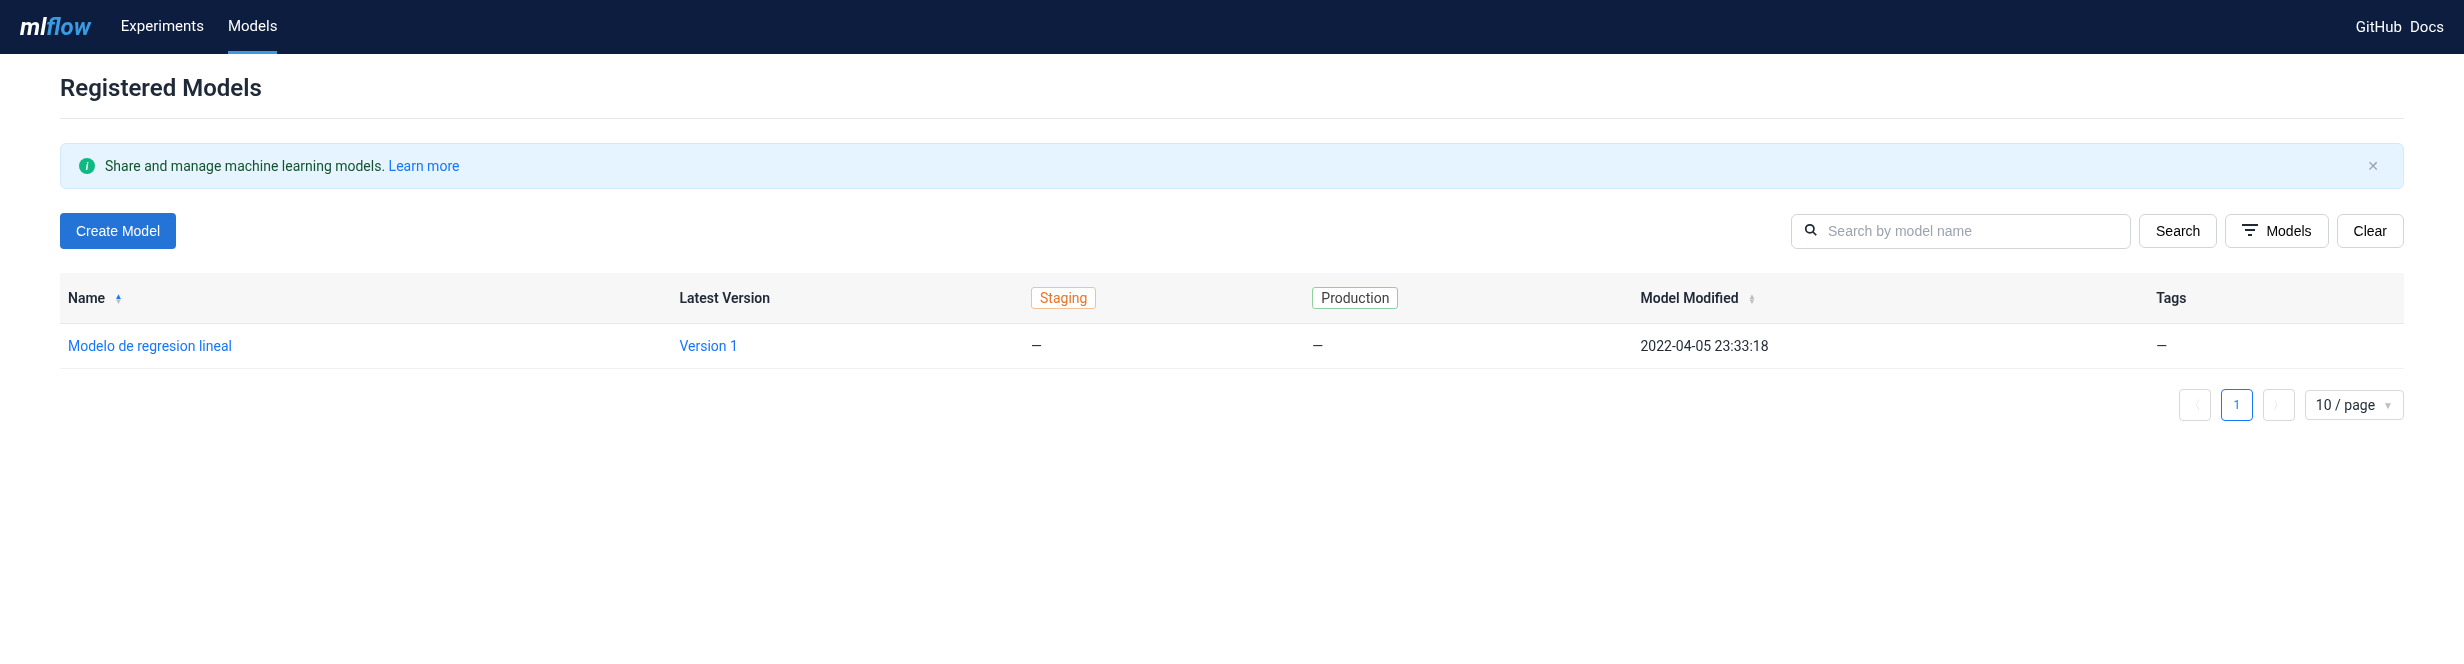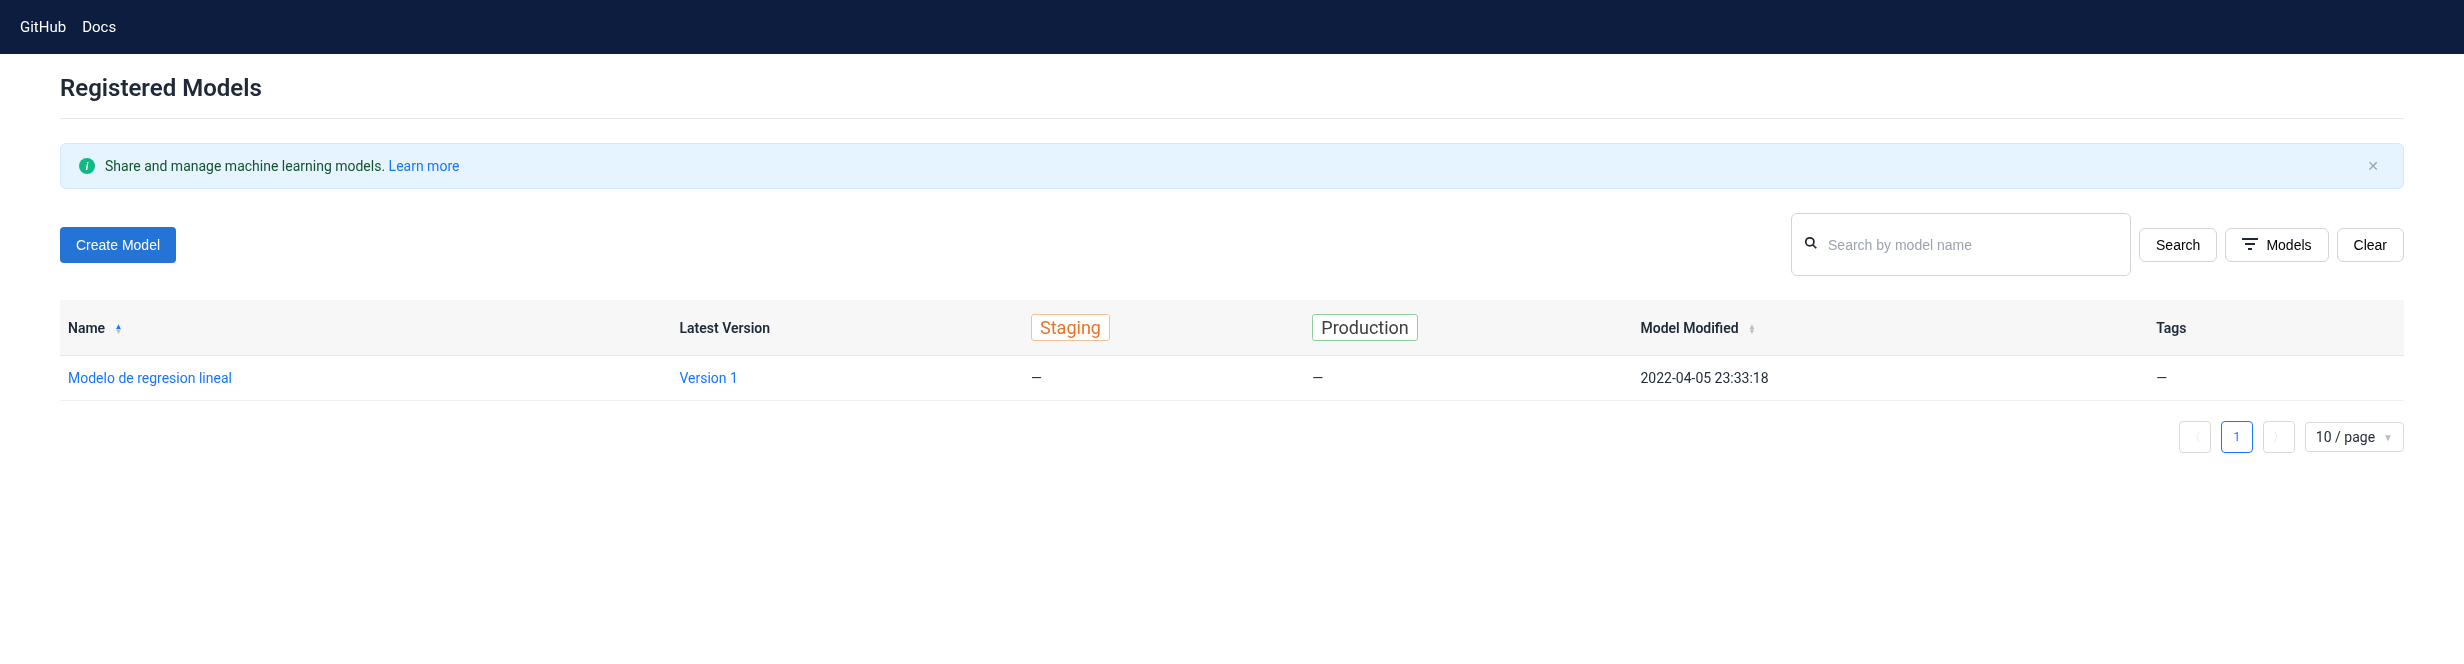--- a/index.html
+++ b/index.html
@@ -6,70 +6,80 @@
 body { font-family: -apple-system, BlinkMacSystemFont, "Segoe UI", Roboto, sans-serif; background: #fff; color: #1f2937; font-size: 14px; }
 
 .header { background: #0c1d3f; height: 54px; display: flex; align-items: center; padding: 0 20px; justify-content: space-between; }
 .header-left { display: flex; align-items: center; gap: 30px; }
 .logo { display: flex; align-items: baseline; font-size: 24px; font-weight: 700; font-style: italic; }
 .logo-ml { color: #fff; }
 .logo-flow { color: #3b9ae1; }
 .nav { display: flex; gap: 24px; }
 .nav-item { color: #fff; text-decoration: none; font-size: 15px; padding: 16px 0; cursor: pointer; }
 .nav-item.active { border-bottom: 3px solid #3b9ae1; }
-.header-right { display: flex; gap: 16px; }
+.header-right { display: flex; gap: 8px; }
 .header-link { color: #fff; font-size: 15px; cursor: pointer; }
 
 .container { padding: 20px 60px; }
 .page-title { font-size: 24px; font-weight: 600; color: #1f2937; margin-bottom: 16px; }
 .divider { border: none; border-top: 1px solid #e5e7eb; margin-bottom: 24px; }
 
 .info-banner { background: #e6f4ff; border: 1px solid #d1e9ff; border-radius: 6px; padding: 14px 18px; display: flex; align-items: center; justify-content: space-between; margin-bottom: 24px; }
 .info-left { display: flex; align-items: center; gap: 10px; }
 .info-icon { width: 16px; height: 16px; background: #10b981; border-radius: 50%; display: flex; align-items: center; justify-content: center; color: #fff; font-size: 10px; font-weight: bold; font-style: italic; }
 .info-text { color: #14532d; }
 .info-link { color: #1677ff; cursor: pointer; }
 .close-x { color: #9ca3af; cursor: pointer; font-size: 14px; padding: 0 6px; }
 
 .toolbar { display: flex; justify-content: space-between; align-items: center; margin-bottom: 24px; }
 .btn-primary { background: #2374d6; color: #fff; border: none; border-radius: 4px; padding: 10px 16px; font-size: 14px; cursor: pointer; }
 .toolbar-right { display: flex; gap: 8px; align-items: center; }
-.search-wrap { display: flex; align-items: center; border: 1px solid #d1d5db; border-radius: 6px; padding: 22px 12px; width: 340px; }
+.search-wrap { display: flex; align-items: center; border: 1px solid #d1d5db; border-radius: 6px; padding: 8px 12px; width: 340px; }
 .search-icon { color: #1f2937; margin-right: 10px; }
 .search-input { border: none; outline: none; font-size: 14px; flex: 1; }
 .search-input::placeholder { color: #9ca3af; }
 .btn { background: #fff; border: 1px solid #d1d5db; border-radius: 6px; padding: 8px 16px; font-size: 14px; cursor: pointer; display: flex; align-items: center; gap: 8px; }
 .filter-icon { display: inline-block; }
 
 .table { width: 100%; border-collapse: collapse; }
 .table thead tr { background: #f7f7f7; }
 .table th { text-align: left; padding: 14px 10px; font-weight: 600; font-size: 14px; color: #1f2937; border-bottom: 1px solid #e5e7eb; }
 .table th:first-child { padding-left: 8px; }
 .sort-icons { display: inline-flex; flex-direction: column; margin-left: 6px; vertical-align: middle; line-height: 5px; }
 .sort-icons span { font-size: 8px; color: #bfbfbf; }
 .sort-icons .up { color: #1677ff; }
-.badge { display: inline-block; padding: 2px 8px; border: 1px solid; border-radius: 3px; font-size: 18px; font-weight: 400; }
+.badge { display: inline-block; padding: 2px 8px; border: 1px solid; border-radius: 3px; font-size: 14px; font-weight: 400; }
 .badge-staging { color: #e8742c; border-color: #f5c194; background: #fff; }
 .badge-production { color: #404040; border-color: #8fd19e; background: #fff; }
 .table td { padding: 14px 10px; border-bottom: 1px solid #f0f0f0; font-size: 14px; }
 .table td:first-child { padding-left: 8px; }
 .link { color: #1677ff; cursor: pointer; }
 .dash { color: #1f2937; }
 
 .pagination { display: flex; justify-content: flex-end; align-items: center; gap: 10px; margin-top: 20px; }
 .page-btn { width: 32px; height: 32px; border: 1px solid #d9d9d9; border-radius: 4px; display: flex; align-items: center; justify-content: center; cursor: pointer; color: #bfbfbf; font-size: 12px; }
 .page-btn.active { border-color: #1677ff; color: #1677ff; }
 .page-btn.disabled { color: #d9d9d9; cursor: not-allowed; }
 .page-size { border: 1px solid #d9d9d9; border-radius: 4px; padding: 6px 10px; display: flex; align-items: center; gap: 8px; cursor: pointer; font-size: 14px; }
 .chev-down { color: #bfbfbf; font-size: 10px; }
 </style>
 </head>
 <body>
 
 <div class="header">
+  <div class="header-left">
+    <div class="logo">
+      <span class="logo-ml">ml</span>
+        <span class="logo-flow">flow</span>
+    </div>
+    <div class="nav">
+      <a class="nav-item">Experiments</a>
+      <a class="nav-item active">Models</a>
+    </div>
+  </div>
   <div class="header-right">
     <a class="header-link">GitHub</a>
     <a class="header-link">Docs</a>
   </div>
 </div>
 
 <div class="container">
   <h1 class="page-title">Registered Models</h1>
   <hr class="divider">
 

